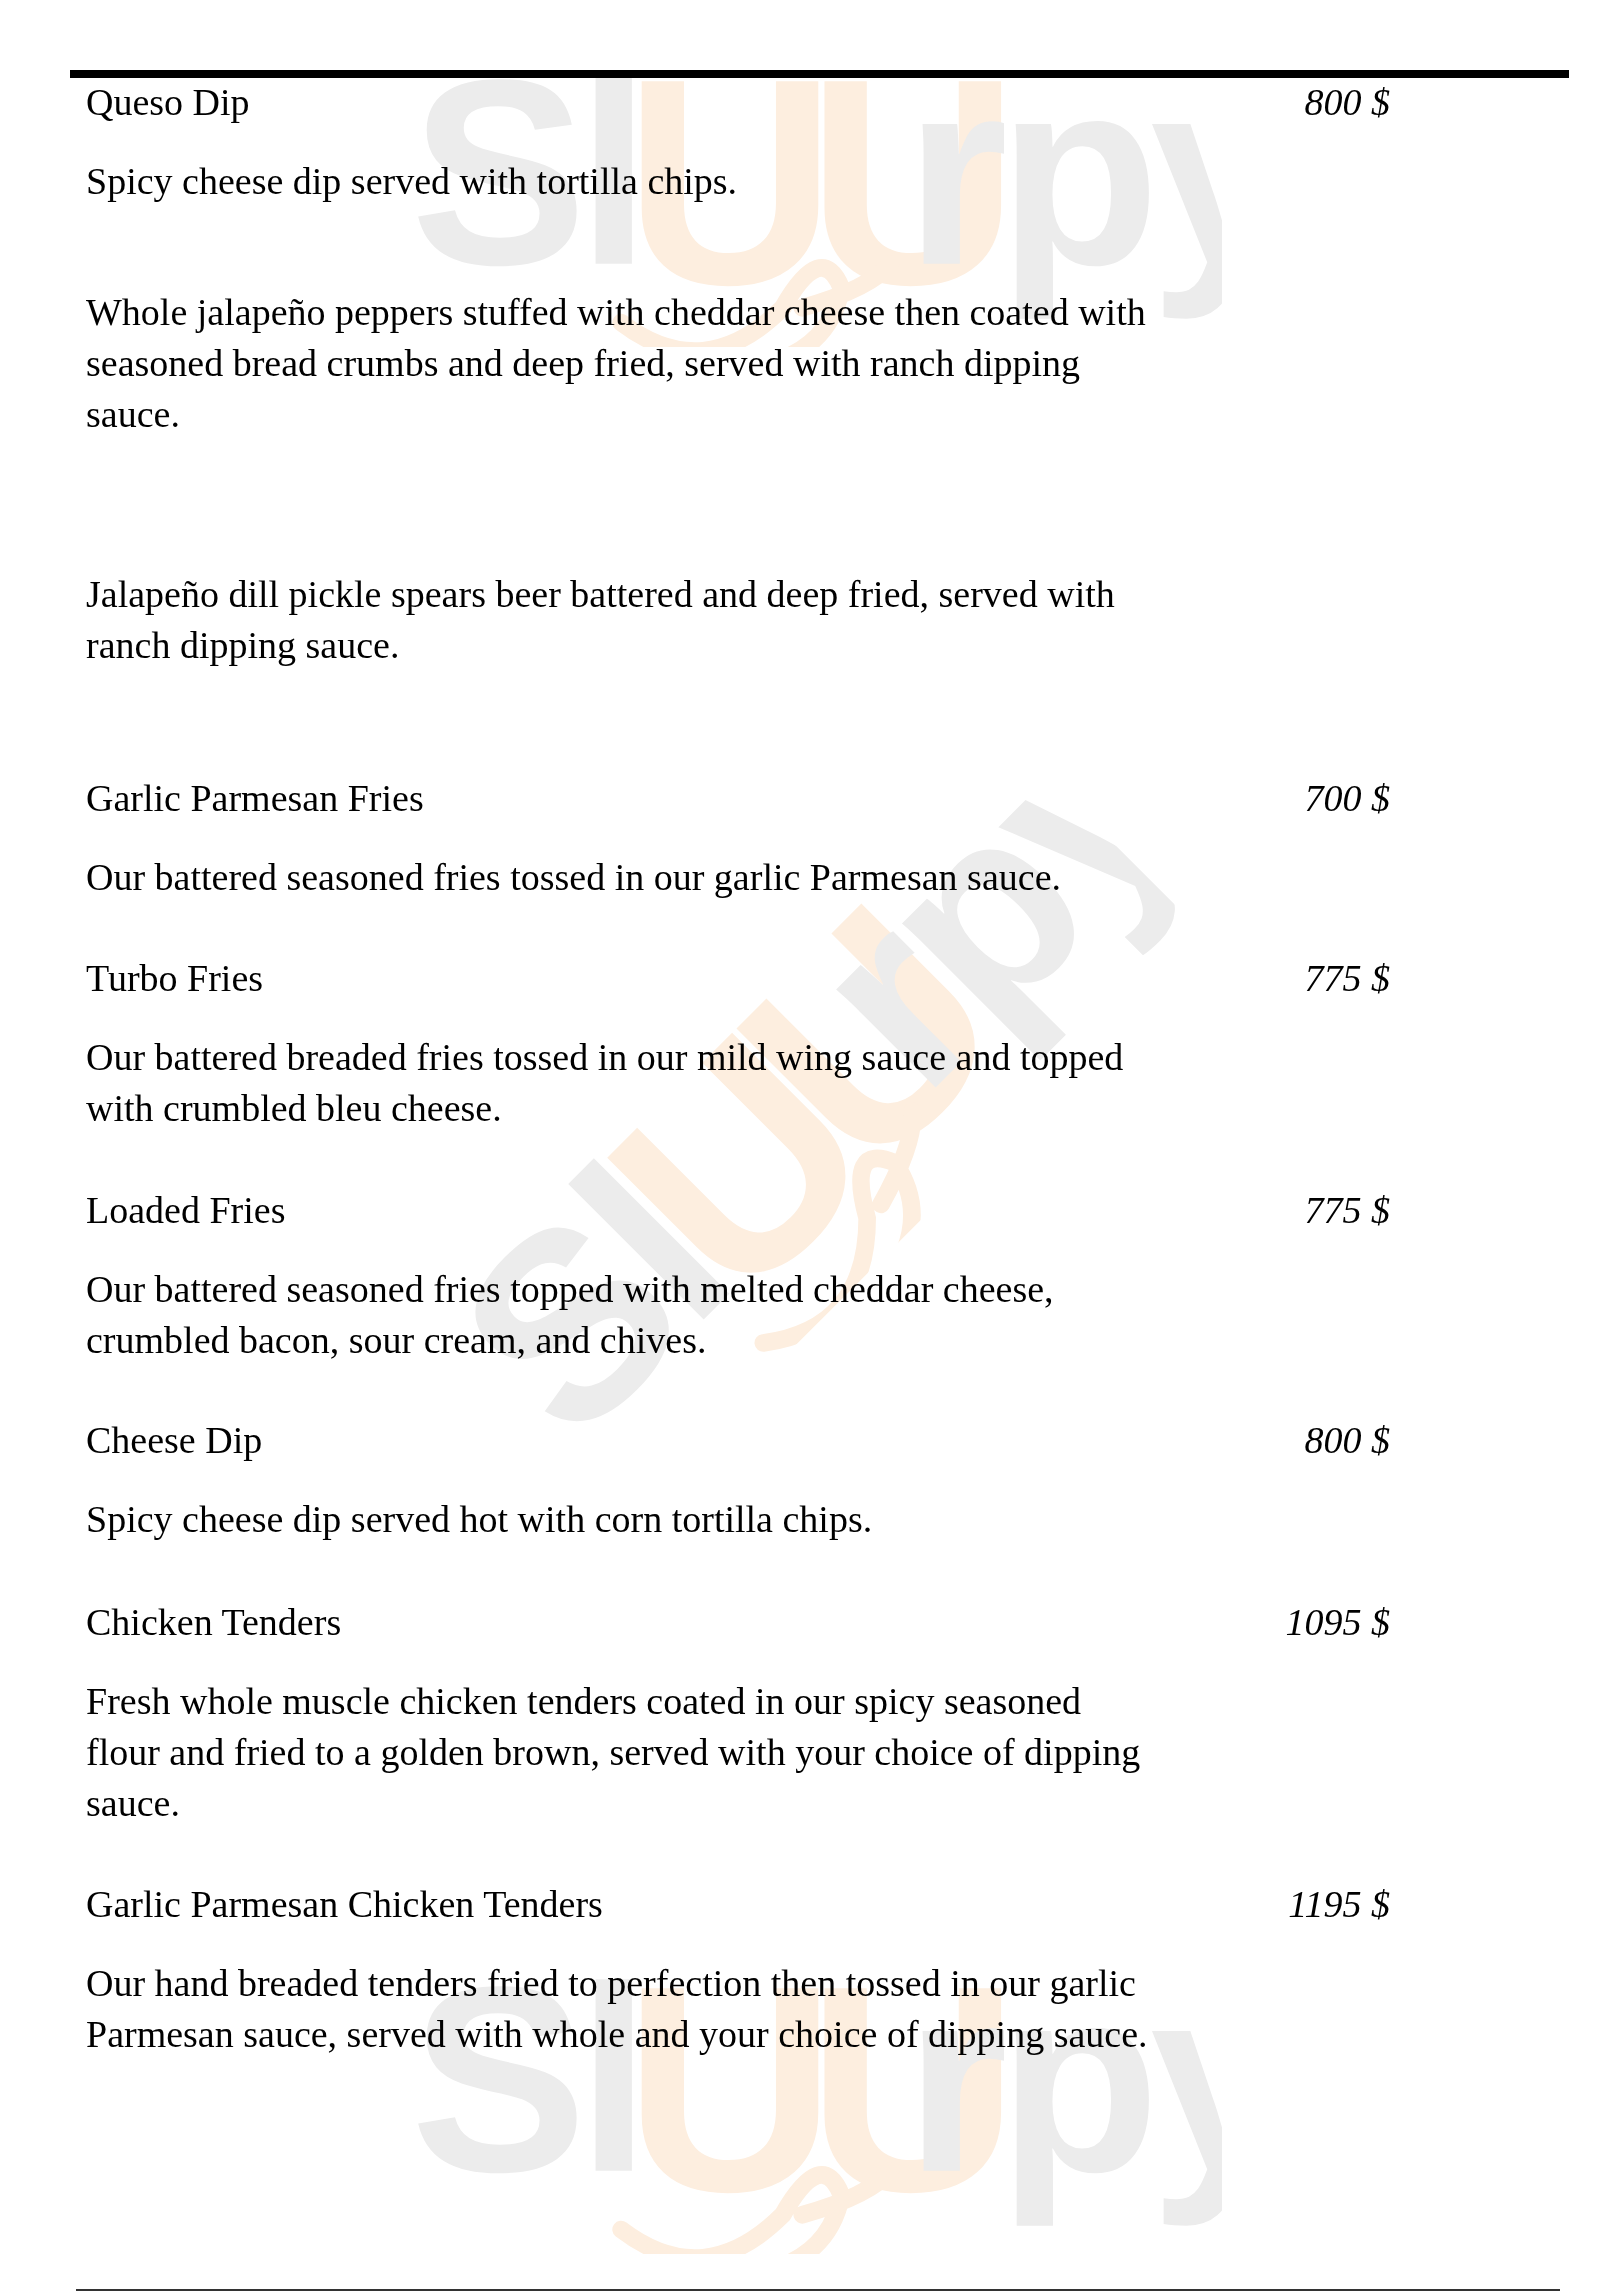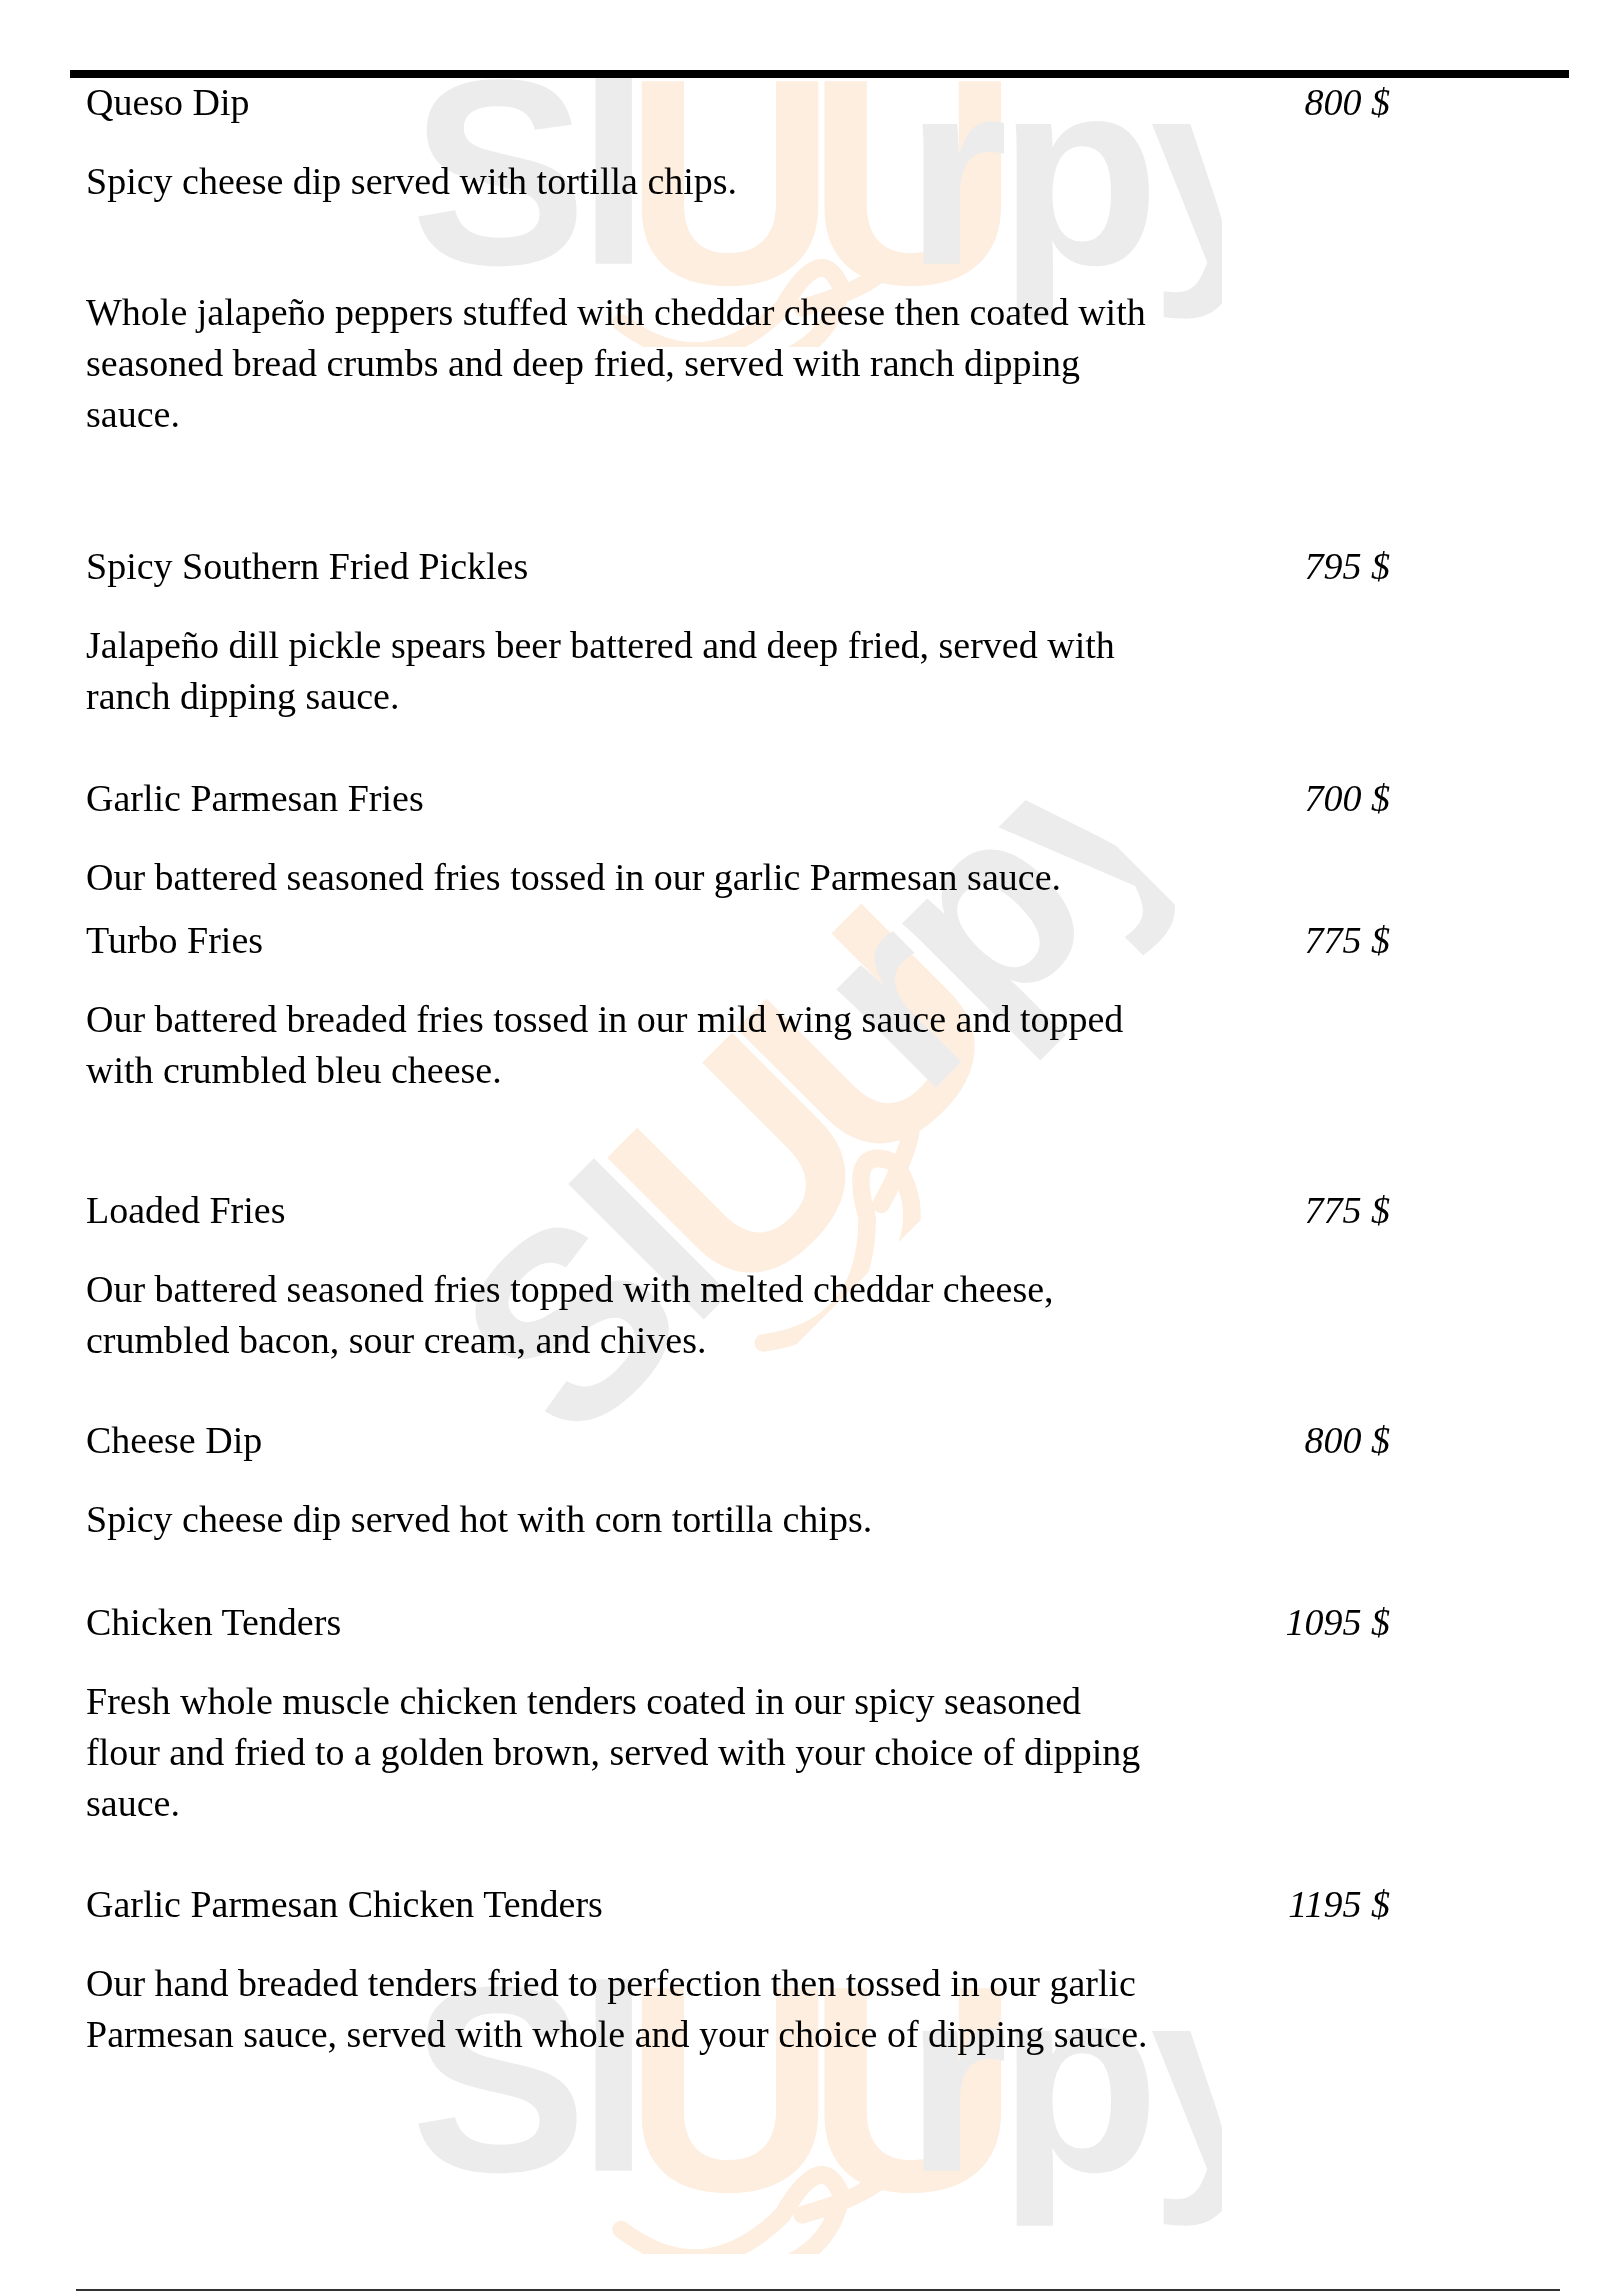--- a/index.html
+++ b/index.html
@@ -125,41 +125,37 @@
 
   <div class="menu-item" style="top:259px">
     <div class="item-desc">
       <span class="desc-line">Whole jalapeño peppers stuffed with cheddar cheese then coated with</span>
       <span class="desc-line">seasoned bread crumbs and deep fried, served with ranch dipping</span>
       <span class="desc-line">sauce.</span>
     </div>
   </div>
 
   <div class="menu-item" style="top:541px">
-    <div class="item-row">
-      <span class="item-name">Spicy Southern Fried Pickles</span>
-      <span class="item-price">795 $</span>
-    </div>
     <div class="item-desc">
       <span class="desc-line">Jalapeño dill pickle spears beer battered and deep fried, served with</span>
       <span class="desc-line">ranch dipping sauce.</span>
     </div>
   </div>
 
   <div class="menu-item" style="top:773px">
     <div class="item-row">
       <span class="item-name">Garlic Parmesan Fries</span>
       <span class="item-price">700 $</span>
     </div>
     <div class="item-desc">
       <span class="desc-line">Our battered seasoned fries tossed in our garlic Parmesan sauce.</span>
     </div>
   </div>
 
-  <div class="menu-item" style="top:915px">
+  <div class="menu-item" style="top:953px">
     <div class="item-row">
       <span class="item-name">Turbo Fries</span>
       <span class="item-price">775 $</span>
     </div>
     <div class="item-desc">
       <span class="desc-line">Our battered breaded fries tossed in our mild wing sauce and topped</span>
       <span class="desc-line">with crumbled bleu cheese.</span>
     </div>
   </div>
 

